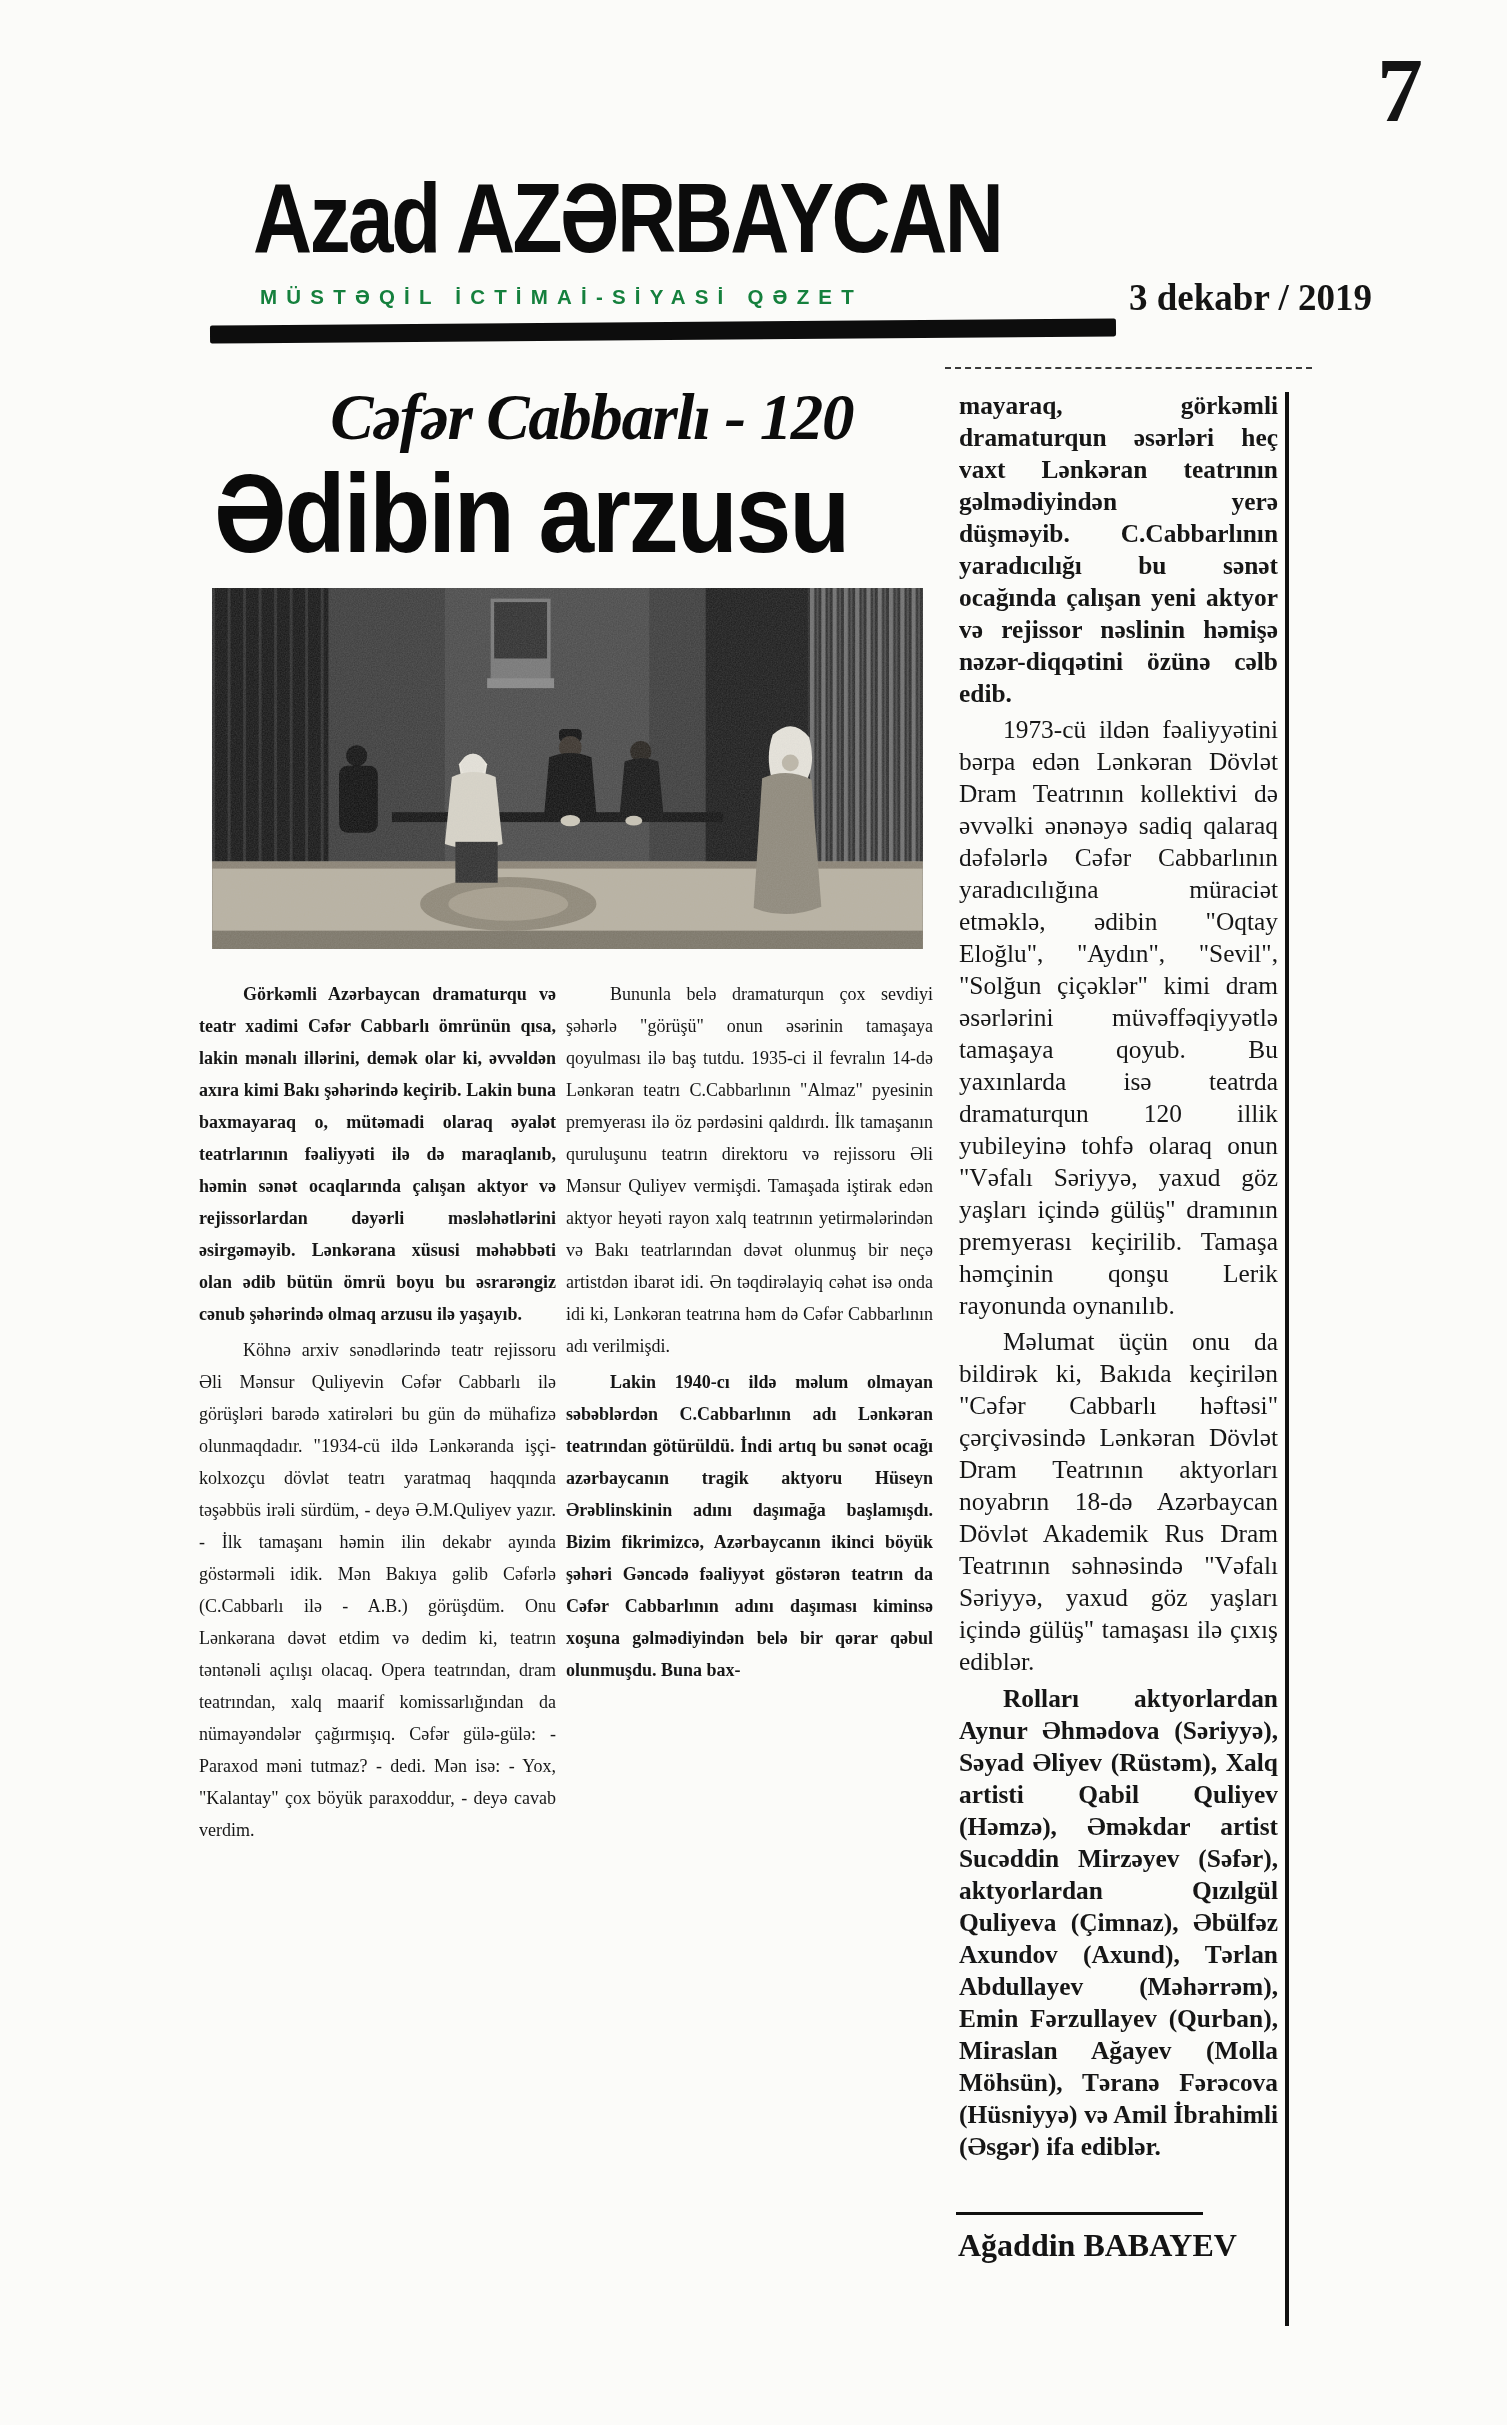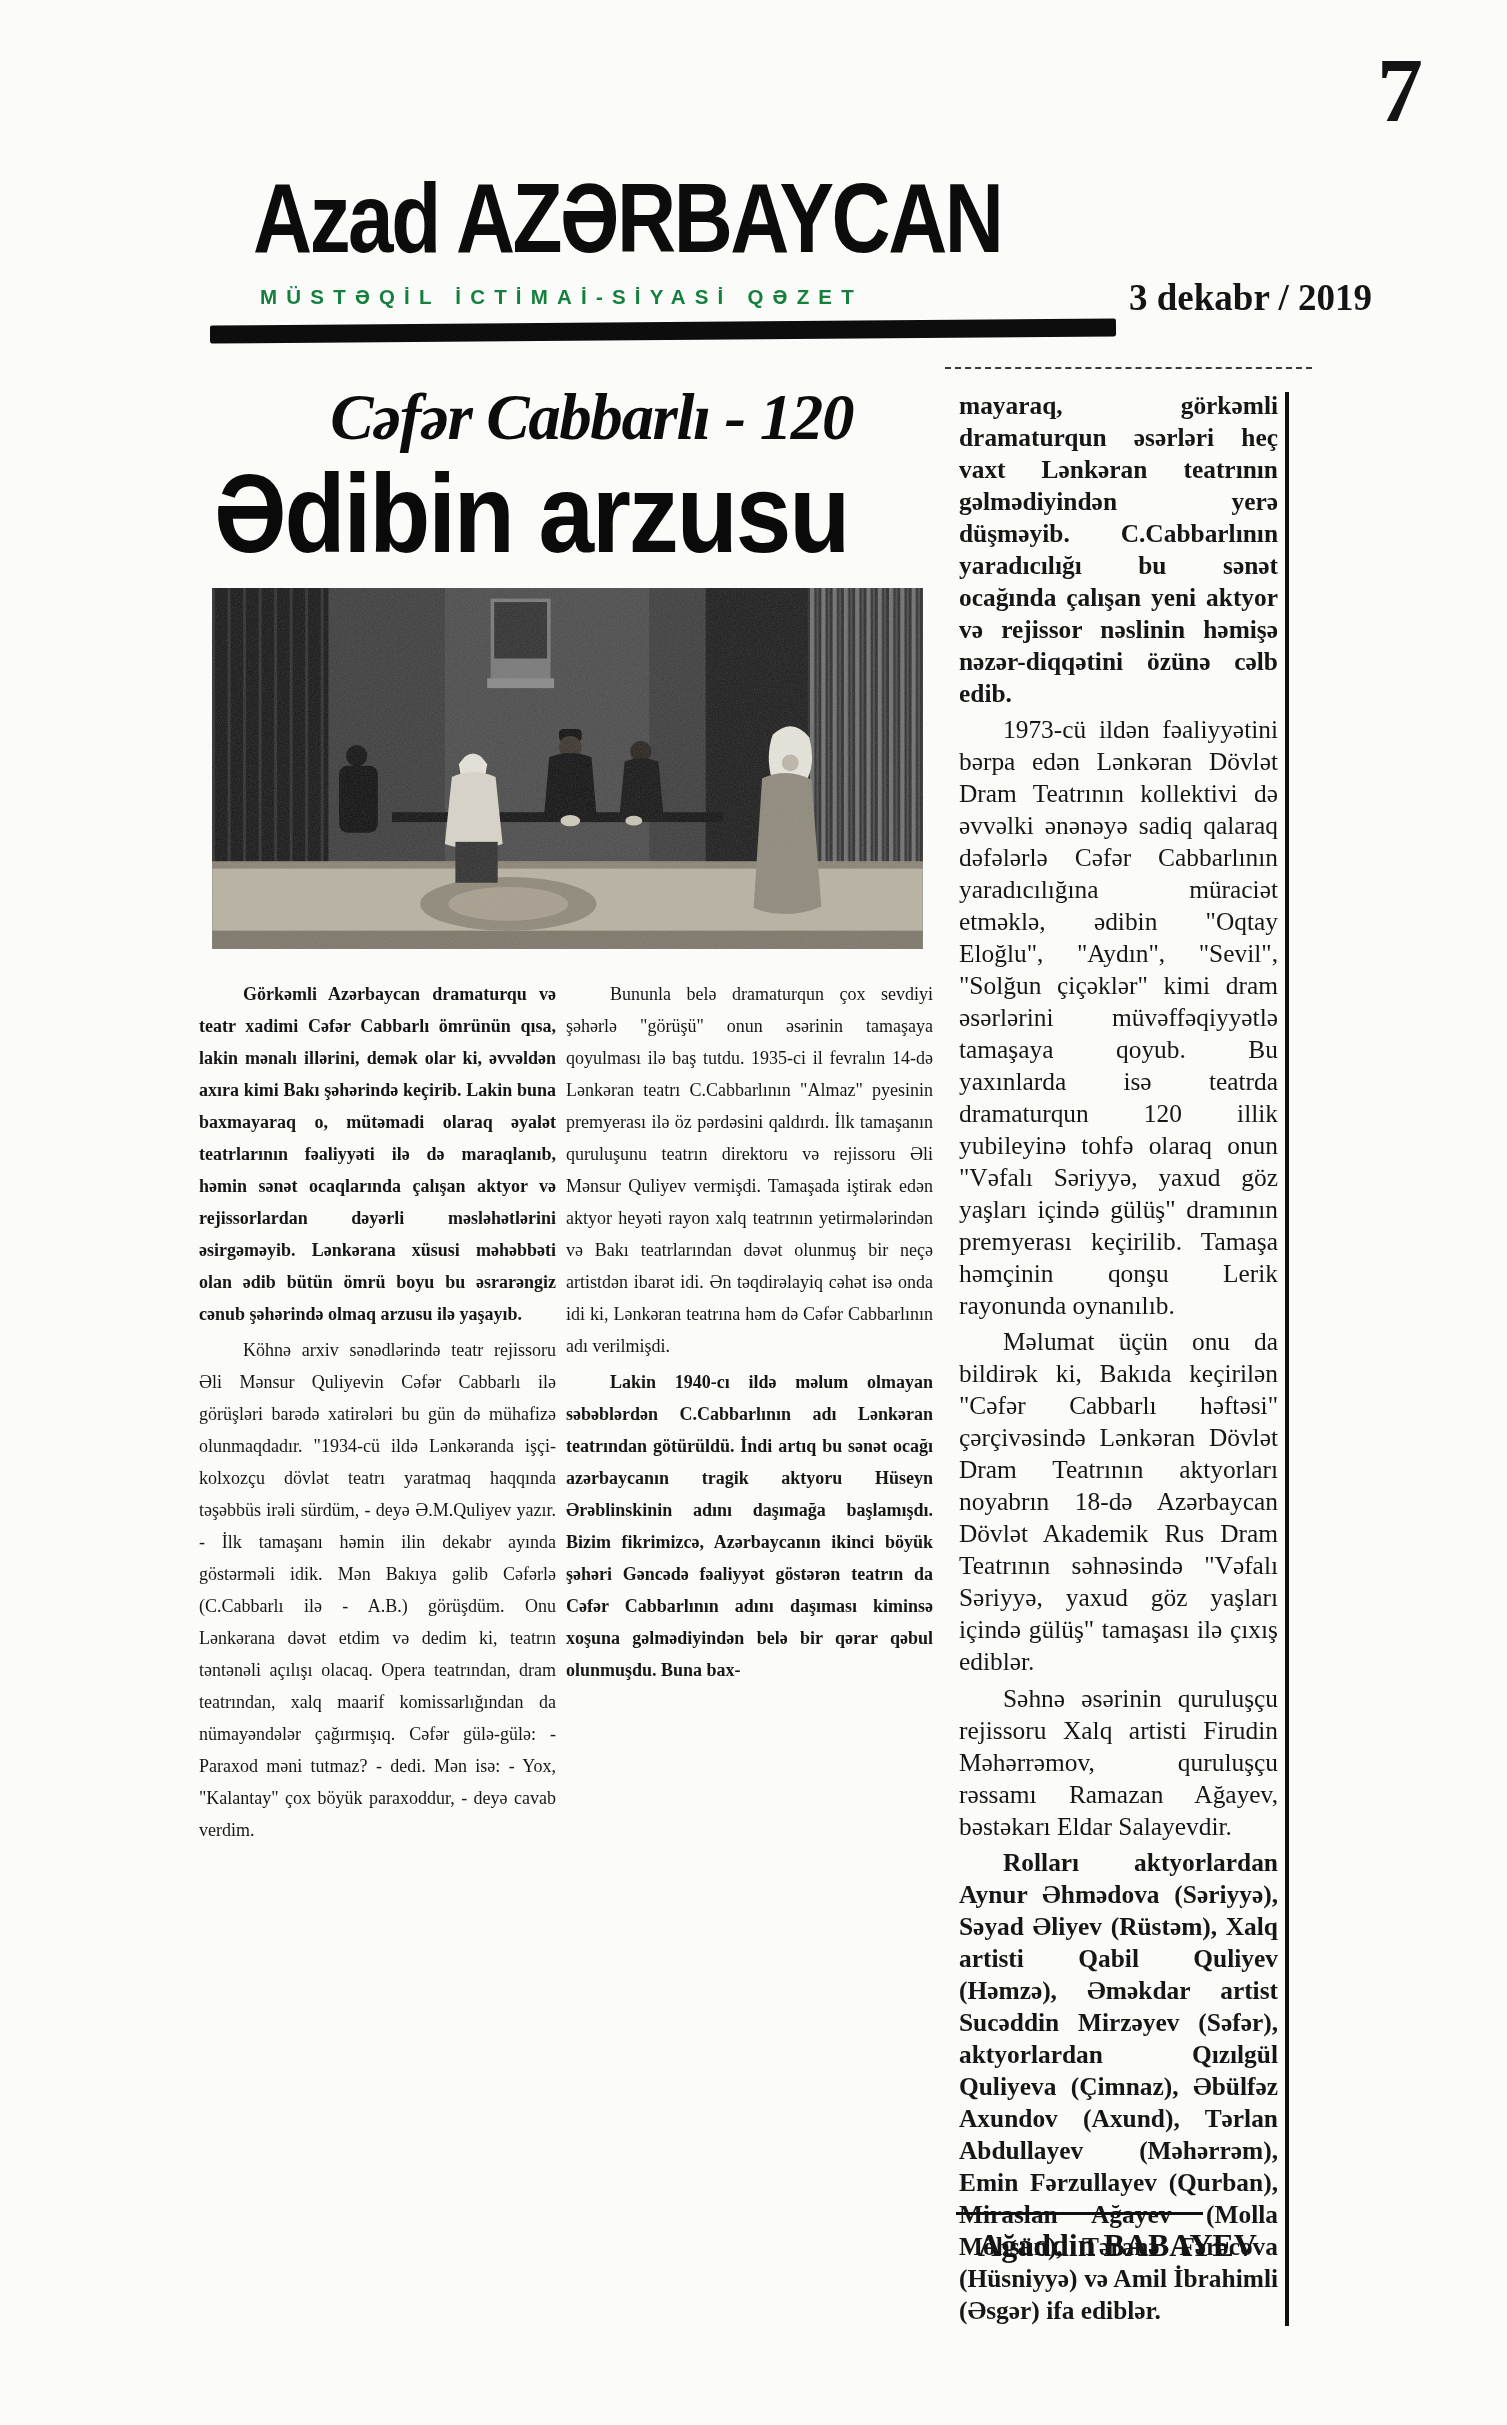--- a/index.html
+++ b/index.html
@@ -55,21 +55,21 @@
     margin:0 0 4.2px 0; text-align:justify;
     font-size:18px; line-height:32px; color:#161616;
   }
   .col-right .para { font-size:25.4px; line-height:32px; }
   .indent { text-indent:44px; }
   .bold { font-weight:bold; }
 
   .column-divider { left:1285px; top:392px; width:3.5px; height:1934px; background:#101010; }
   .author-rule { left:956px; top:2212px; width:247px; height:2.8px; background:#101010; }
   .author-signature {
-    left:958px; top:2227px; width:319px; text-align:center;
+    left:958px; top:2227px; width:319px; text-align:left;
     font-size:32px; font-weight:bold; white-space:nowrap;
   }
 </style>
 </head>
 <body>
 
 <div class="page">
 
   <div class="abs page-number">7</div>
 
@@ -149,21 +149,20 @@
 
   <div class="col col-middle">
     <p class="para indent">Bununla belə dramaturqun çox sevdiyi şəhərlə "görüşü" onun əsərinin tamaşaya qoyulması ilə baş tutdu. 1935-ci il fevralın 14-də Lənkəran teatrı C.Cabbarlının "Almaz" pyesinin premyerası ilə öz pərdəsini qaldırdı. İlk tamaşanın quruluşunu teatrın direktoru və rejissoru Əli Mənsur Quliyev vermişdi. Tamaşada iştirak edən aktyor heyəti rayon xalq teatrının yetirmələrindən və Bakı teatrlarından dəvət olunmuş bir neçə artistdən ibarət idi. Ən təqdirəlayiq cəhət isə onda idi ki, Lənkəran teatrına həm də Cəfər Cabbarlının adı verilmişdi.</p>
     <p class="para bold indent">Lakin 1940-cı ildə məlum olmayan səbəblərdən C.Cabbarlının adı Lənkəran teatrından götürüldü. İndi artıq bu sənət ocağı azərbaycanın tragik aktyoru Hüseyn Ərəblinskinin adını daşımağa başlamışdı. Bizim fikrimizcə, Azərbaycanın ikinci böyük şəhəri Gəncədə fəaliyyət göstərən teatrın da Cəfər Cabbarlının adını daşıması kiminsə xoşuna gəlmədiyindən belə bir qərar qəbul olunmuşdu. Buna bax-</p>
   </div>
 
   <div class="col col-right">
     <p class="para bold">mayaraq, görkəmli dramaturqun əsərləri heç vaxt Lənkəran teatrının gəlmədiyindən yerə düşməyib. C.Cabbarlının yaradıcılığı bu sənət ocağında çalışan yeni aktyor və rejissor nəslinin həmişə nəzər-diqqətini özünə cəlb edib.</p>
     <p class="para indent">1973-cü ildən fəaliyyətini bərpa edən Lənkəran Dövlət Dram Teatrının kollektivi də əvvəlki ənənəyə sadiq qalaraq dəfələrlə Cəfər Cabbarlının yaradıcılığına müraciət etməklə, ədibin "Oqtay Eloğlu", "Aydın", "Sevil", "Solğun çiçəklər" kimi dram əsərlərini müvəffəqiyyətlə tamaşaya qoyub. Bu yaxınlarda isə teatrda dramaturqun 120 illik yubileyinə tohfə olaraq onun "Vəfalı Səriyyə, yaxud göz yaşları içində gülüş" dramının premyerası keçirilib. Tamaşa həmçinin qonşu Lerik rayonunda oynanılıb.</p>
     <p class="para indent">Məlumat üçün onu da bildirək ki, Bakıda keçirilən "Cəfər Cabbarlı həftəsi" çərçivəsində Lənkəran Dövlət Dram Teatrının aktyorları noyabrın 18-də Azərbaycan Dövlət Akademik Rus Dram Teatrının səhnəsində "Vəfalı Səriyyə, yaxud göz yaşları içində gülüş" tamaşası ilə çıxış ediblər.</p>
-    <p class="para indent">Səhnə əsərinin quruluşçu rejissoru Xalq artisti Firudin Məhərrəmov, quruluşçu rəssamı Ramazan Ağayev, bəstəkarı Eldar Salayevdir.</p>
     <p class="para bold indent">Rolları aktyorlardan Aynur Əhmədova (Səriyyə), Səyad Əliyev (Rüstəm), Xalq artisti Qabil Quliyev (Həmzə), Əməkdar artist Sucəddin Mirzəyev (Səfər), aktyorlardan Qızılgül Quliyeva (Çimnaz), Əbülfəz Axundov (Axund), Tərlan Abdullayev (Məhərrəm), Emin Fərzullayev (Qurban), Miraslan Ağayev (Molla Möhsün), Təranə Fərəcova (Hüsniyyə) və Amil İbrahimli (Əsgər) ifa ediblər.</p>
   </div>
 
   <div class="abs author-rule"></div>
   <div class="abs author-signature">Ağaddin BABAYEV</div>
 
 </div>
 
 
 </body></html>

